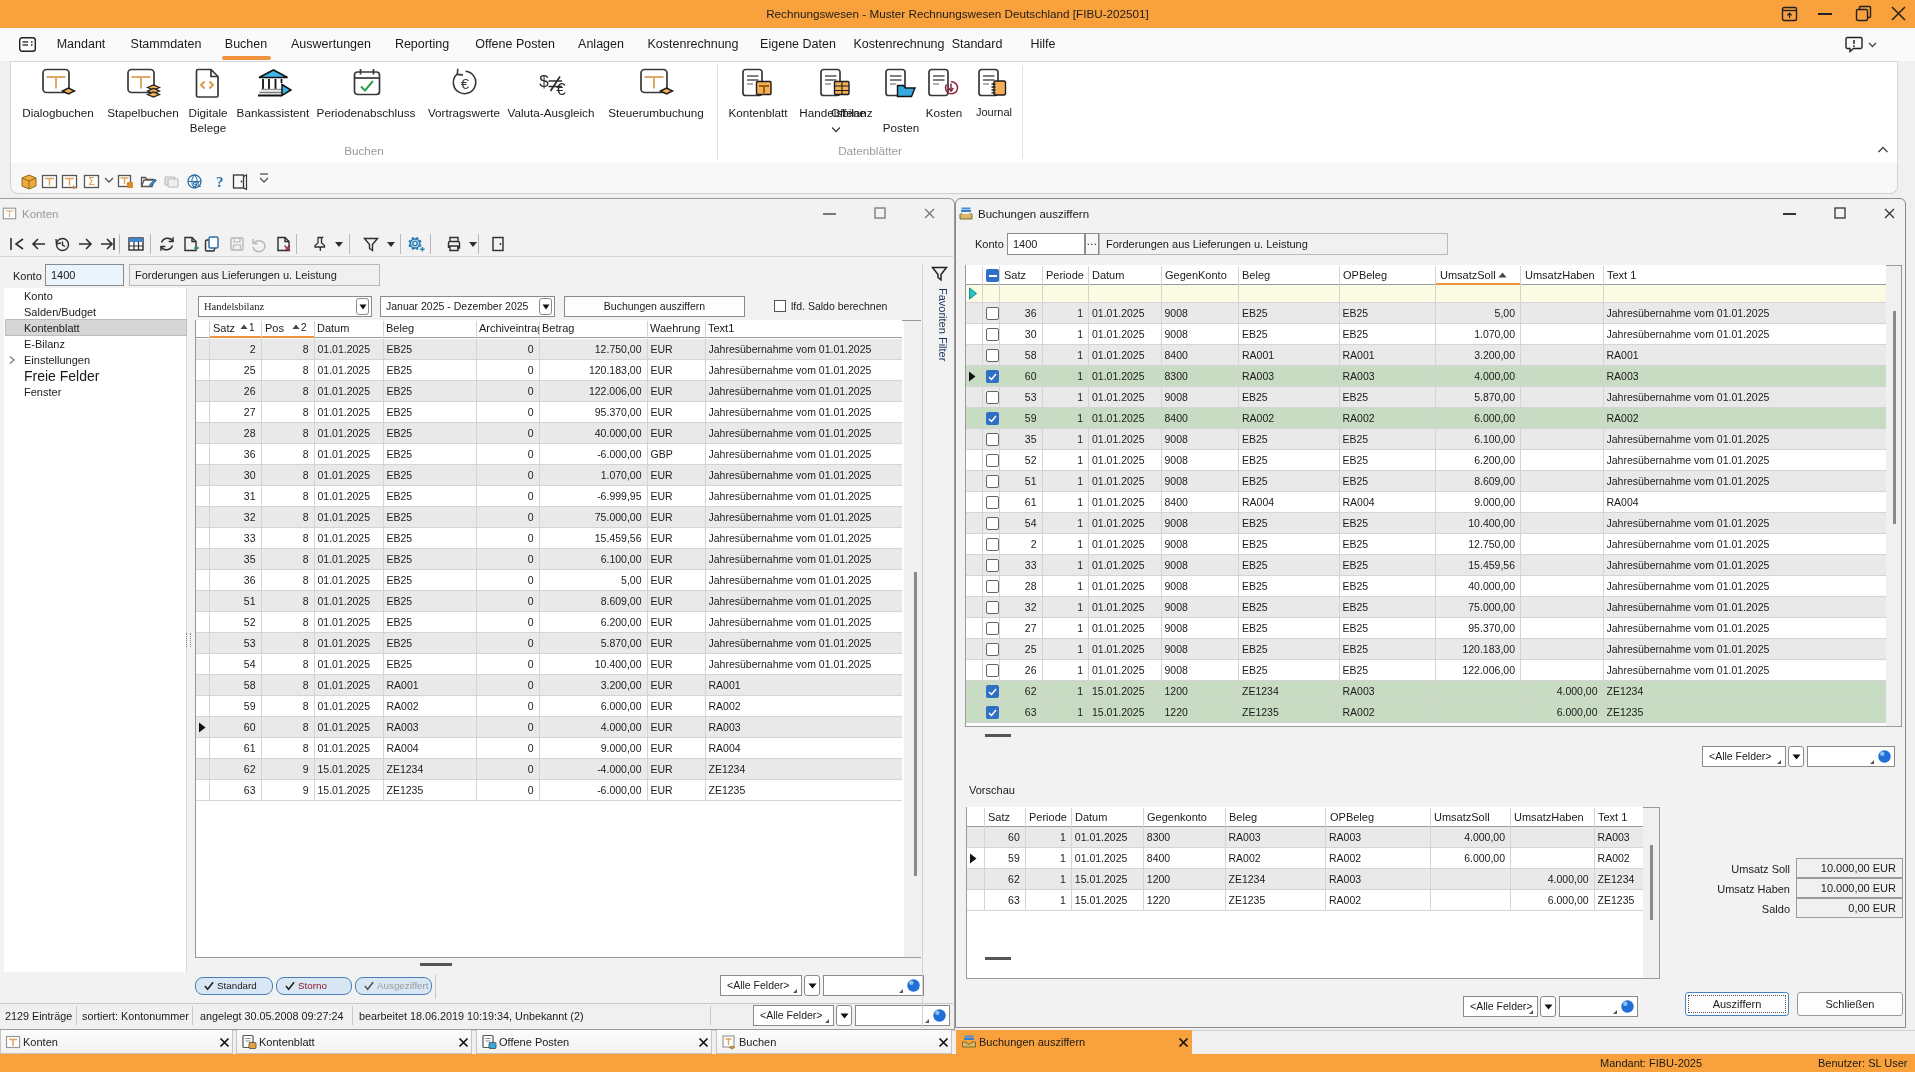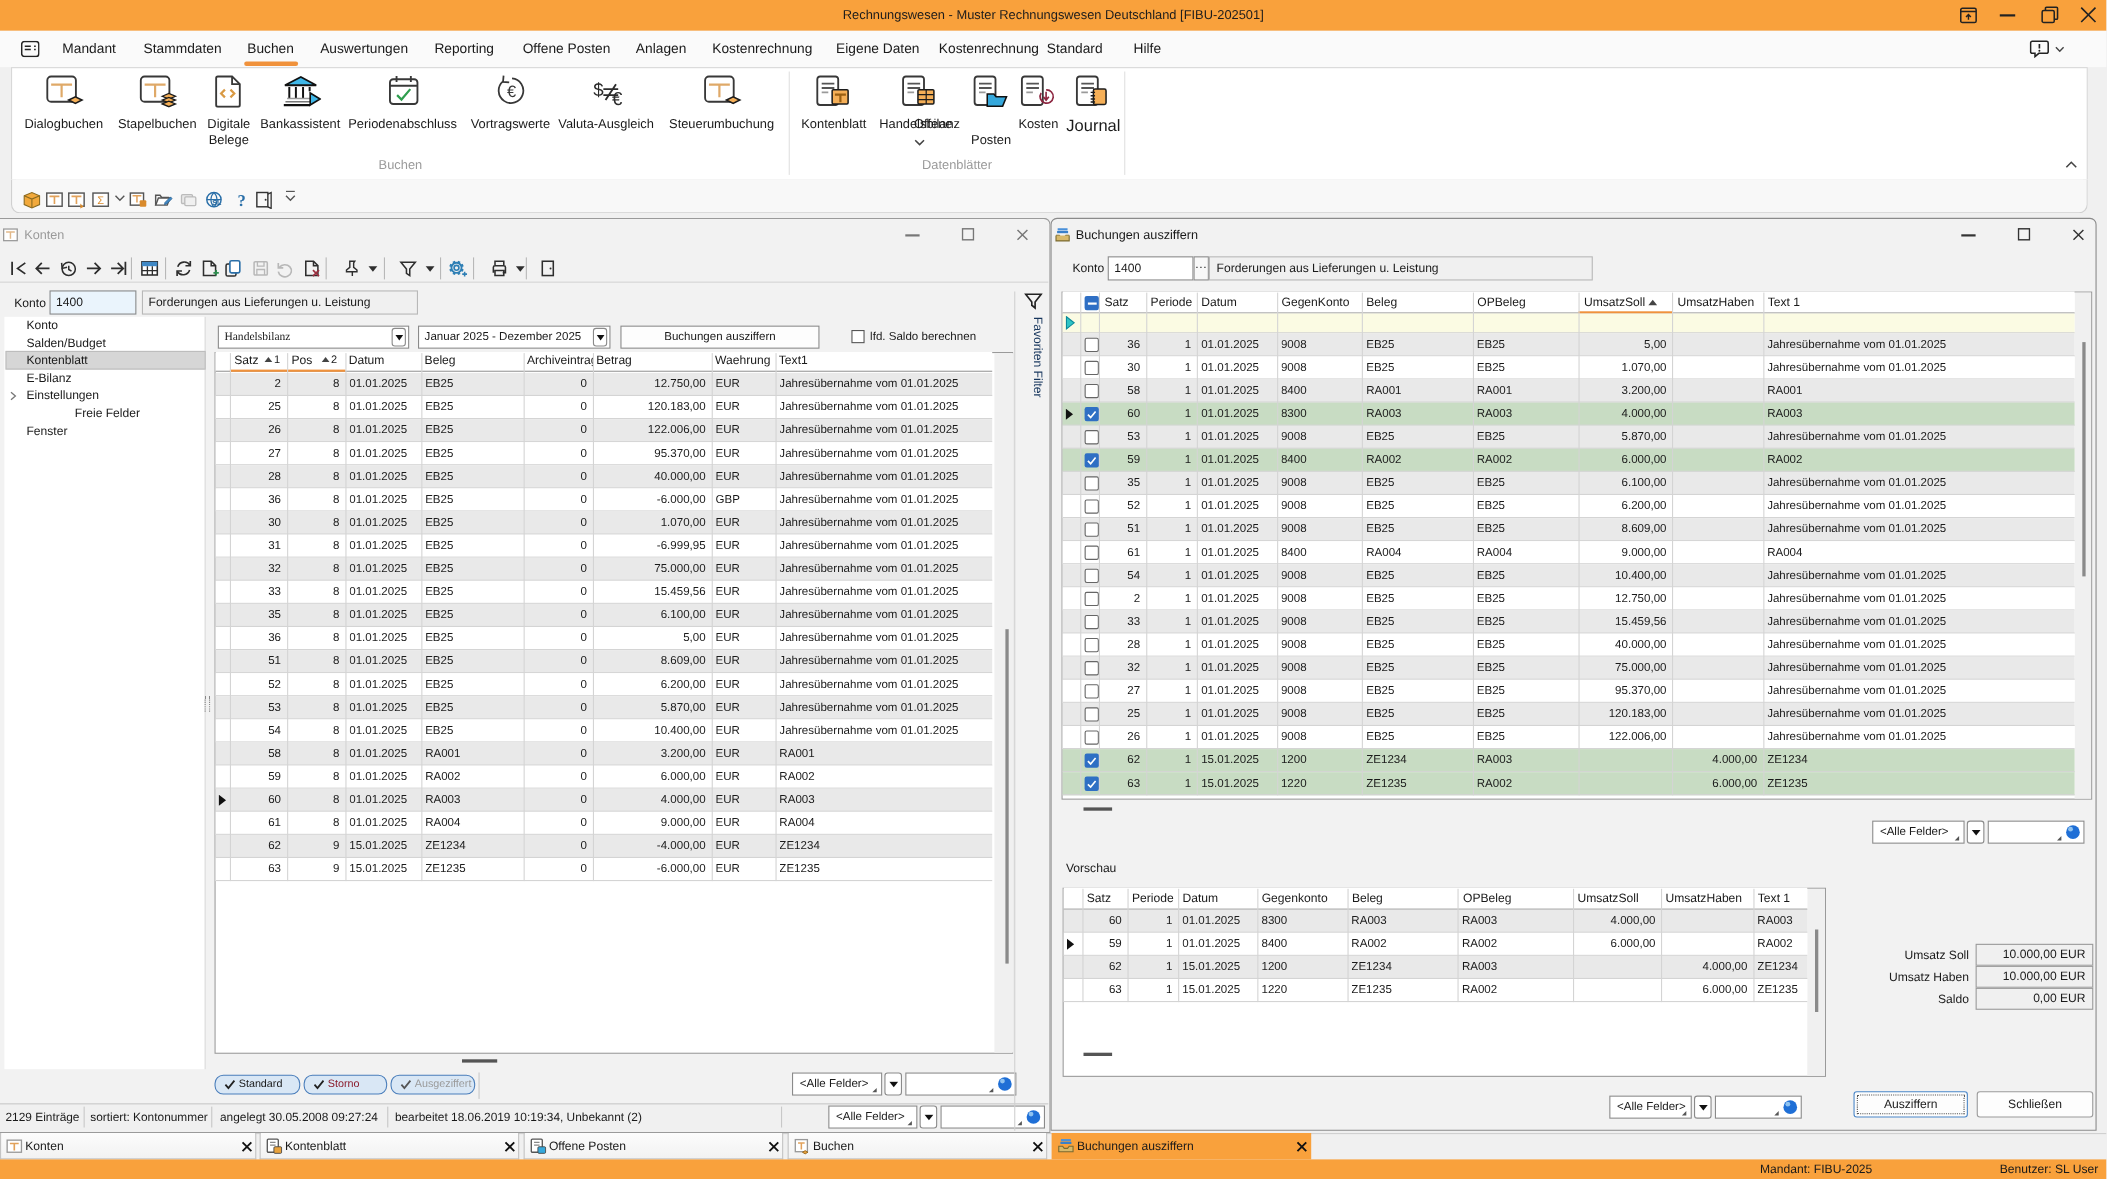--- a/index.html
+++ b/index.html
@@ -154,21 +154,21 @@
     <path d="M24 15.5 V22.5 M21.5 20 L24 23 L26.5 20" fill="none" stroke="#8d2741" stroke-width="1.5"></path>
   </svg>
 <div class="abs" style="left:874px;top:106px;width:140px;text-align:center;font-size:11.7px;color:#1a1a1a;">Kosten</div>
 <svg class="abs" style="left:977px;top:68px;" width="36" height="30" viewBox="0 0 36 30">
     <path d="M4.5 1.5 h14 a2.5 2.5 0 0 1 2.5 2.5 v21 a2.5 2.5 0 0 1 -2.5 2.5 h-14 a2.5 2.5 0 0 1 -2.5 -2.5 v-21 a2.5 2.5 0 0 1 2.5 -2.5 z" fill="#fff" stroke="#383838" stroke-width="1.7"></path>
     <path d="M6 8 H17.5 M6 12 H17.5" stroke="#555" stroke-width="1.6"></path>
     <path d="M6 16 H12" stroke="#9a9a9a" stroke-width="1.6"></path>
     <rect x="17" y="13" width="11.5" height="14" rx="1.5" fill="#f5af57" stroke="#1c1c1c" stroke-width="1.4"></rect>
     <path d="M14.5 16 h4 M14.5 19 h4 M14.5 22 h4 M14.5 24.8 h4" stroke="#1c1c1c" stroke-width="1.3"></path>
   </svg>
-<div class="abs" style="left:924px;top:106px;width:140px;text-align:center;font-size:15px;color:#1a1a1a;">Journal</div>
+<div class="abs" style="left:924px;top:106px;width:140px;text-align:center;font-size:11px;color:#1a1a1a;">Journal</div>
 <svg class="abs" style="left:831px;top:126px;" width="10" height="7" viewBox="0 0 10 7">
 <path d="M1 1.5 L5 5.5 L9 1.5" fill="none" stroke="#444" stroke-width="1.4"></path>
   </svg>
 <div class="abs" style="left:0;top:163px;width:1915px;height:35px;background:#f0f0f0;"></div>
 <div class="abs" style="left:10px;top:163px;width:1888px;height:31px;background:#f8f8f8;border:1px solid #d0d0d0;border-top:none;border-radius:0 0 8px 8px;box-sizing:border-box;"></div>
 <svg class="abs" style="left:20px;top:173px;" width="17" height="17" viewBox="0 0 17 17">
     <path d="M2 5 l7-3 7 3 v8 l-7 3 -7-3 z" fill="#f2a93b" stroke="#8a6a20" stroke-width="1"></path>
     <path d="M2 5 l7 3 7-3 M9 8 v8" fill="none" stroke="#8a6a20" stroke-width="1"></path>
   </svg>
 <svg class="abs" style="left:41px;top:173px;" width="17" height="17" viewBox="0 0 17 17">
@@ -321,21 +321,21 @@
 <div class="hline" style="left:0px;top:256px;width:953px;background:#d4d4d4;"></div>
 <div class="abs" style="left:24px;top:288px;height:16px;line-height:16px;font-size:11px;">Konto</div>
 <div class="abs" style="left:24px;top:304px;height:16px;line-height:16px;font-size:11px;">Salden/Budget</div>
 <div class="abs" style="left:5px;top:319px;width:182px;height:17px;background:#d6d6d6;border:1px solid #bdbdbd;box-sizing:border-box;"></div>
 <div class="abs" style="left:24px;top:320px;height:16px;line-height:16px;font-size:11px;">Kontenblatt</div>
 <div class="abs" style="left:24px;top:336px;height:16px;line-height:16px;font-size:11px;">E-Bilanz</div>
 <svg class="abs" style="left:8px;top:355px;" width="8" height="10" viewBox="0 0 8 10">
     <path d="M2 1.5 L6 5 L2 8.5" fill="none" stroke="#777" stroke-width="1.2"></path>
   </svg>
 <div class="abs" style="left:24px;top:352px;height:16px;line-height:16px;font-size:11px;">Einstellungen</div>
-<div class="abs" style="left:24px;top:368px;height:16px;line-height:16px;font-size:11px;margin-left:44px;">Freie Felder</div>
+<div class="abs" style="left:24px;top:368px;height:16px;line-height:16px;font-size:14px;">Freie Felder</div>
 <div class="abs" style="left:24px;top:384px;height:16px;line-height:16px;font-size:11px;">Fenster</div>
 <div class="combo" style="left:198px;top:296px;width:174px;height:21px;box-sizing:border-box;line-height:19px;padding-left:5px;font-size:10.5px;font-family:Liberation Serif, serif;">Handelsbilanz</div>
 <div class="abs" style="left:356px;top:298px;width:13px;height:17px;background:#fff;border:1px solid #8a8a8a;border-radius:3px;box-sizing:border-box;"></div>
 <svg class="abs" style="left:359px;top:304px;" width="8" height="6" viewBox="0 0 8 6">
     <path d="M0.5 0.5 h7 l-3.5 5 z" fill="#111"></path>
   </svg>
 <div class="combo" style="left:380px;top:296px;width:175px;height:21px;box-sizing:border-box;line-height:19px;padding-left:5px;font-size:10.5px;">Januar 2025 - Dezember 2025</div>
 <div class="abs" style="left:539px;top:298px;width:13px;height:17px;background:#fff;border:1px solid #8a8a8a;border-radius:3px;box-sizing:border-box;"></div>
 <svg class="abs" style="left:542px;top:304px;" width="8" height="6" viewBox="0 0 8 6">
     <path d="M0.5 0.5 h7 l-3.5 5 z" fill="#111"></path>

